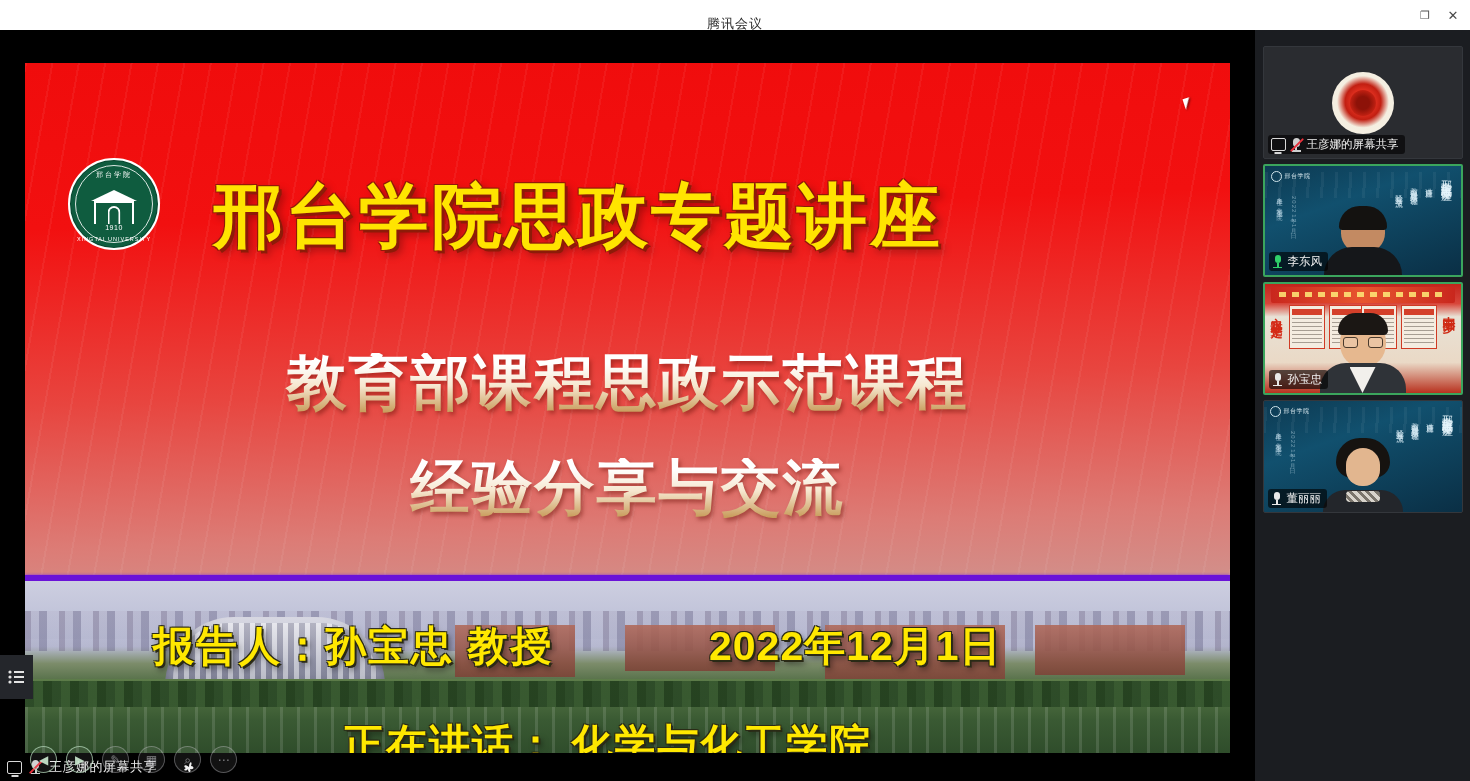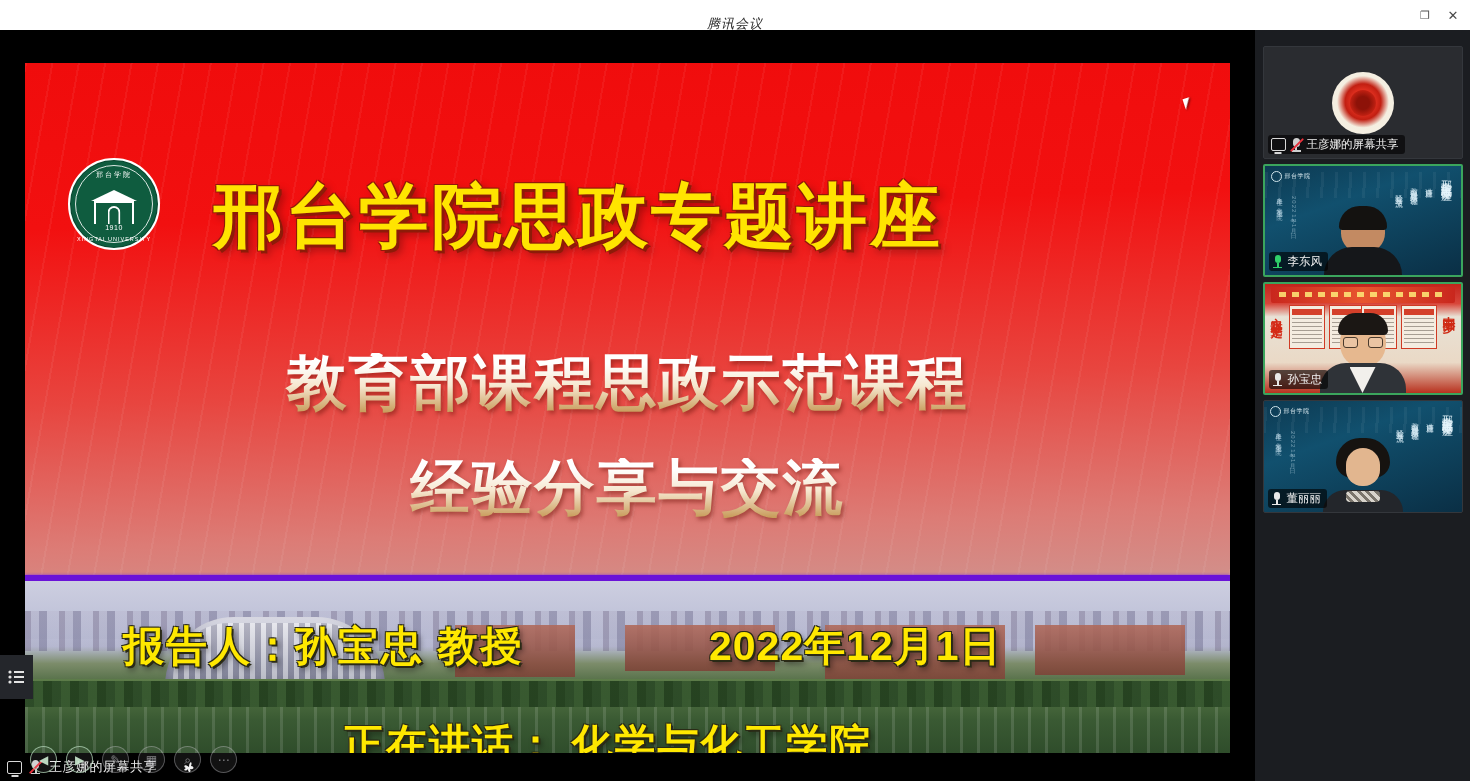--- a/index.html
+++ b/index.html
@@ -3,21 +3,21 @@
 <meta charset="utf-8">
 <style>
   * { margin:0; padding:0; box-sizing:border-box; }
   html,body { width:1470px; height:781px; overflow:hidden;
     font-family:"Liberation Sans","DejaVu Sans",sans-serif; background:#000; }
 
   #app { position:relative; width:1470px; height:781px; background:#1a1a1a; }
 
   
   .titlebar { position:absolute; left:0; top:0; width:1470px; height:48px;
-    background:#ffffff; display:flex; align-items:center; justify-content:center;font-style:italic; }
+    background:#ffffff; display:flex; align-items:center; justify-content:center; }
   .titlebar-text { font-size:13px; color:#2b2b2b; letter-spacing:1px; }
   .win-controls { position:absolute; right:4px; top:0; height:30px;
     display:flex; align-items:center; gap:2px; z-index:60; }
   .win-btn { width:26px; height:24px; display:flex; align-items:center;
     justify-content:center; color:#4a4a4a; font-size:13px; line-height:1; }
   .win-btn.restore { font-size:11px; color:#555; }
 
   
   .share-area { position:absolute; left:0; top:30px; width:1255px; height:751px;
     background:#000; overflow:hidden; }
@@ -98,21 +98,21 @@
 
   .slide-sub1, .slide-sub2 { position:absolute; width:100%; text-align:center;
     font-size:60px; font-weight:bold; letter-spacing:2px; line-height:1;
     color:#fdf3e3;
     background:linear-gradient(180deg,#ffffff 18%,#f6e7cf 55%,#c79a58 100%);
     -webkit-background-clip:text; background-clip:text; -webkit-text-fill-color:transparent;
     filter:drop-shadow(2px 3px 2px rgba(110,20,10,.5)); }
   .slide-sub1 { left:0; top:290px; }
   .slide-sub2 { left:0; top:395px; }
 
-  .slide-line-a { position:absolute; left:98px; top:556px;
+  .slide-line-a { position:absolute; left:128px; top:556px;
     font-size:41px; font-weight:bold; color:#ffe800; letter-spacing:2px;
     white-space:nowrap;
     text-shadow: 2px 2px 0 #2a2a16, -1px -1px 0 #2a2a16, 1px -1px 0 #2a2a16,
                  -1px 1px 0 #2a2a16, 3px 4px 6px rgba(0,0,0,.55); }
   .slide-line-b { position:absolute; left:684px; top:556px;
     font-size:41px; font-weight:bold; color:#ffe800; letter-spacing:1px;
     white-space:nowrap;
     text-shadow: 2px 2px 0 #2a2a16, -1px -1px 0 #2a2a16, 1px -1px 0 #2a2a16,
                  -1px 1px 0 #2a2a16, 3px 4px 6px rgba(0,0,0,.55); }
   .slide-line-c { position:absolute; left:318px; top:654px;

